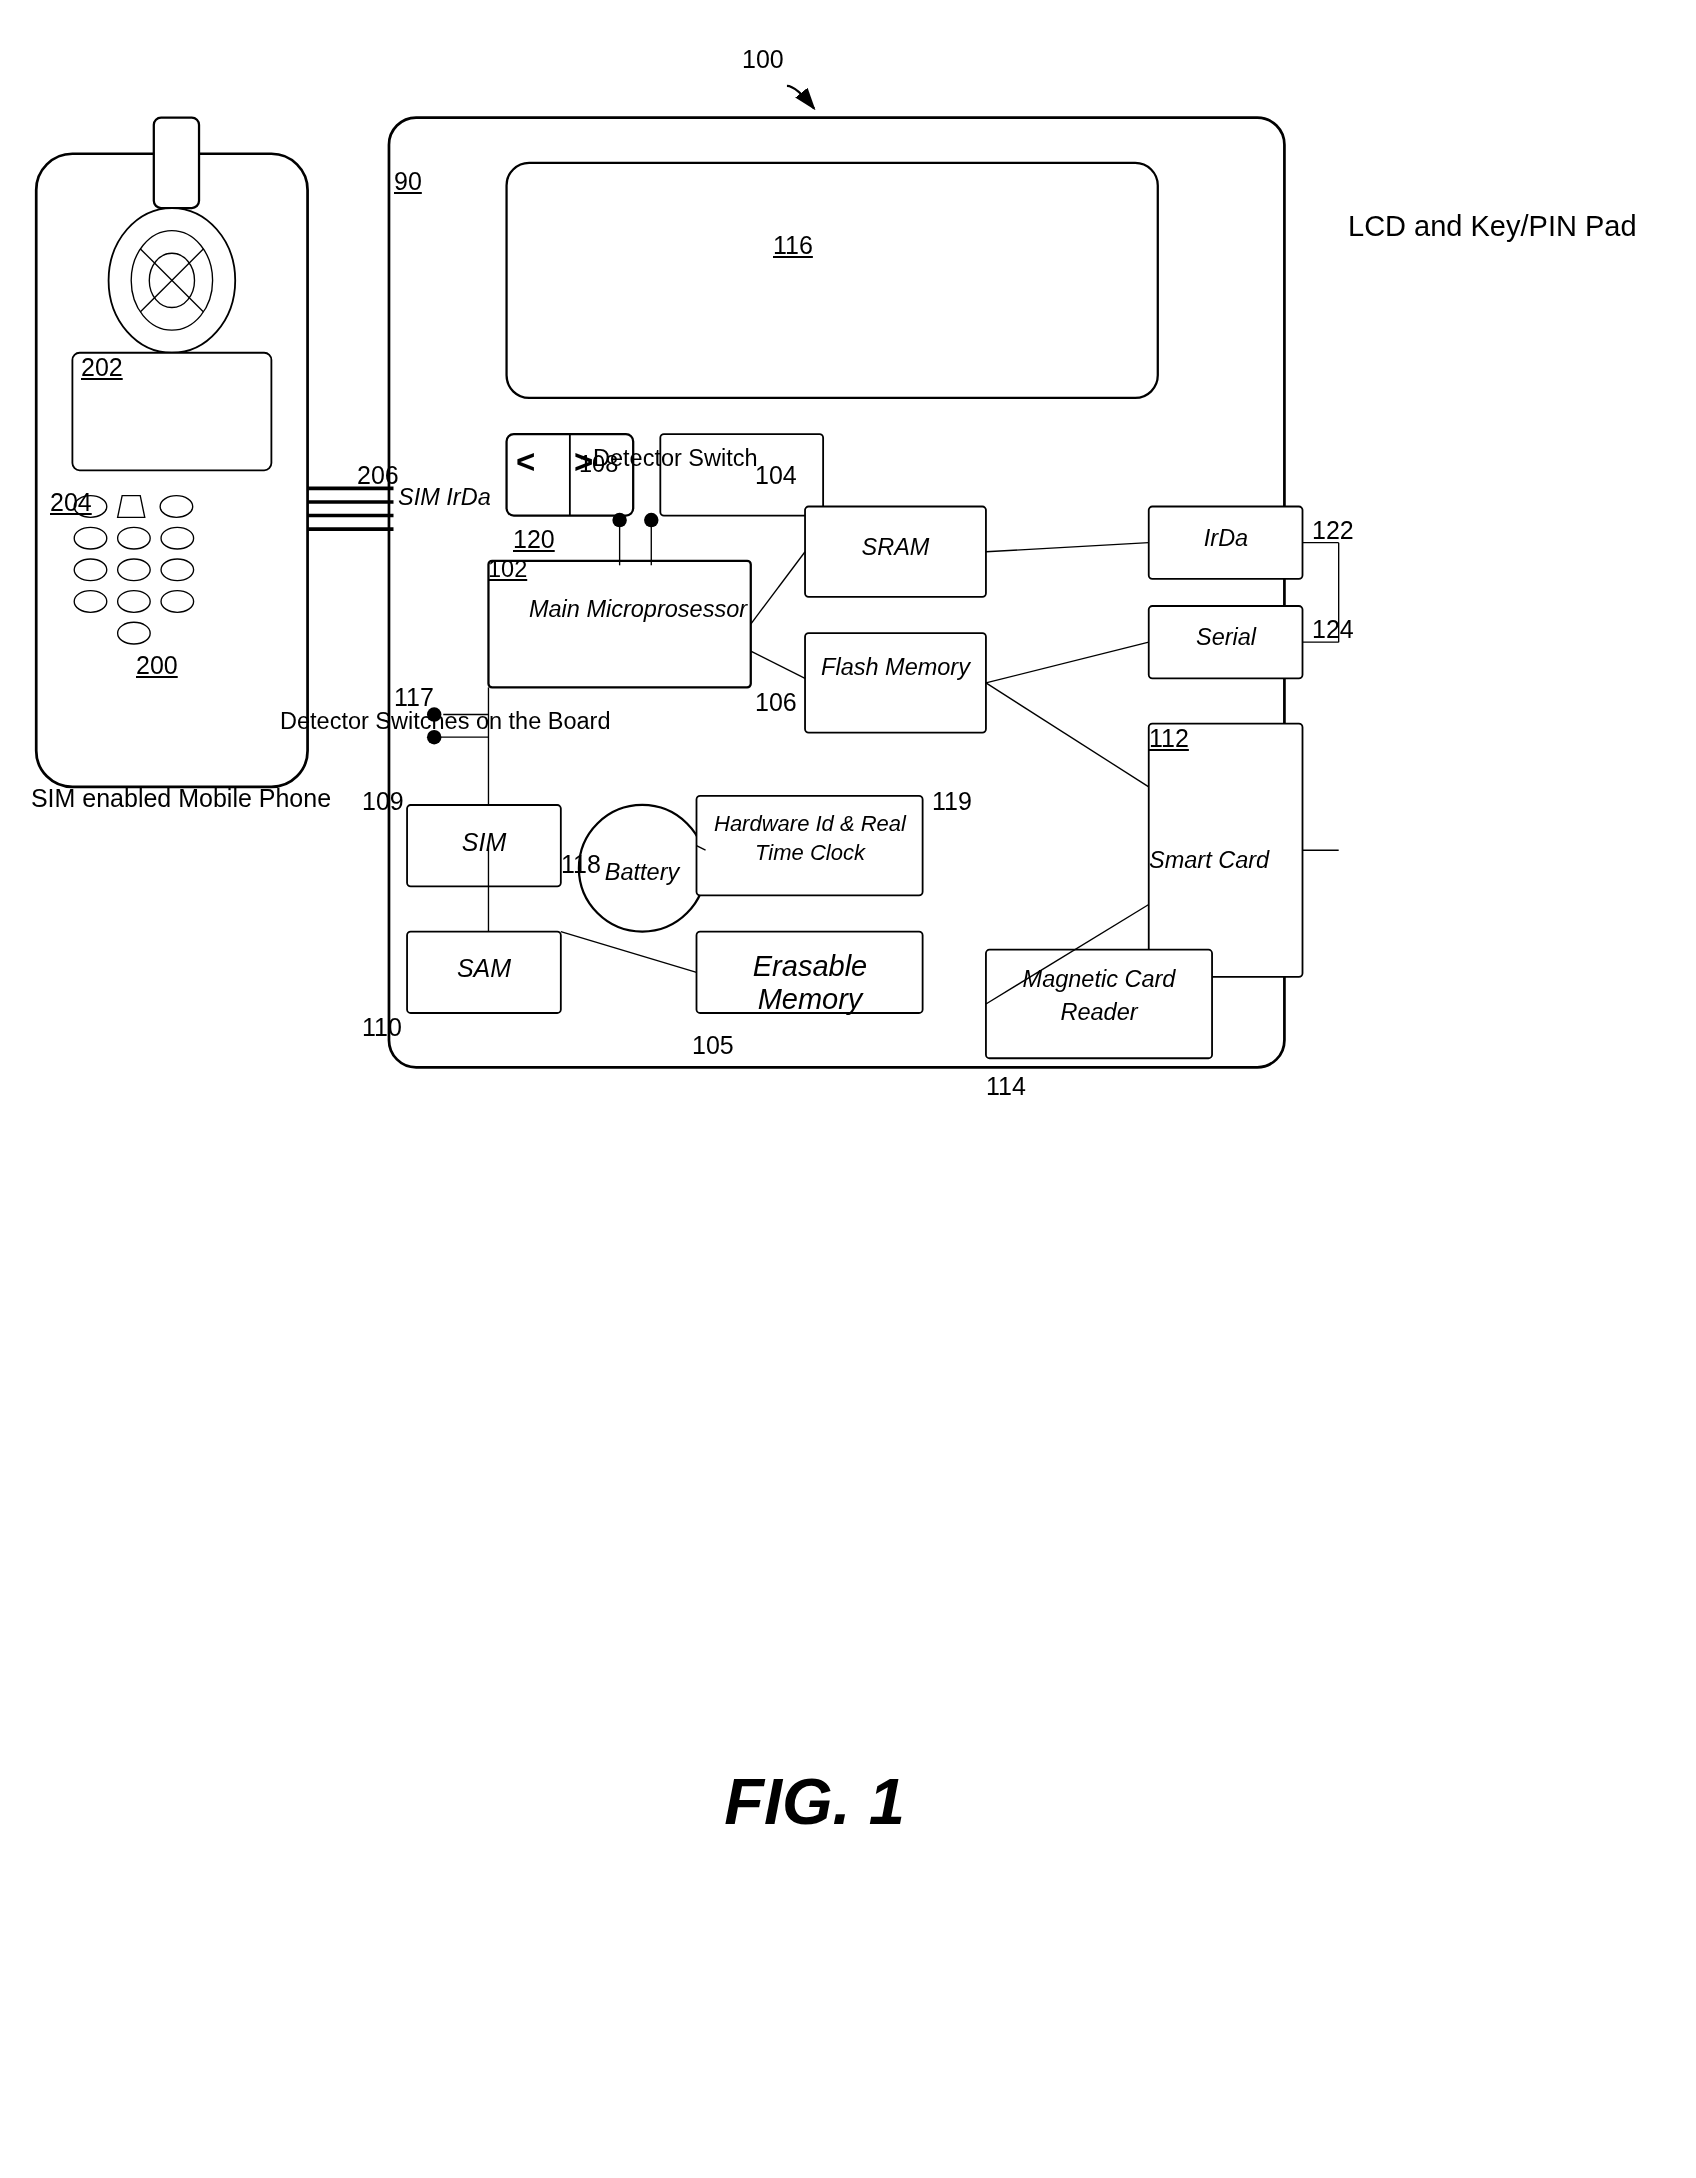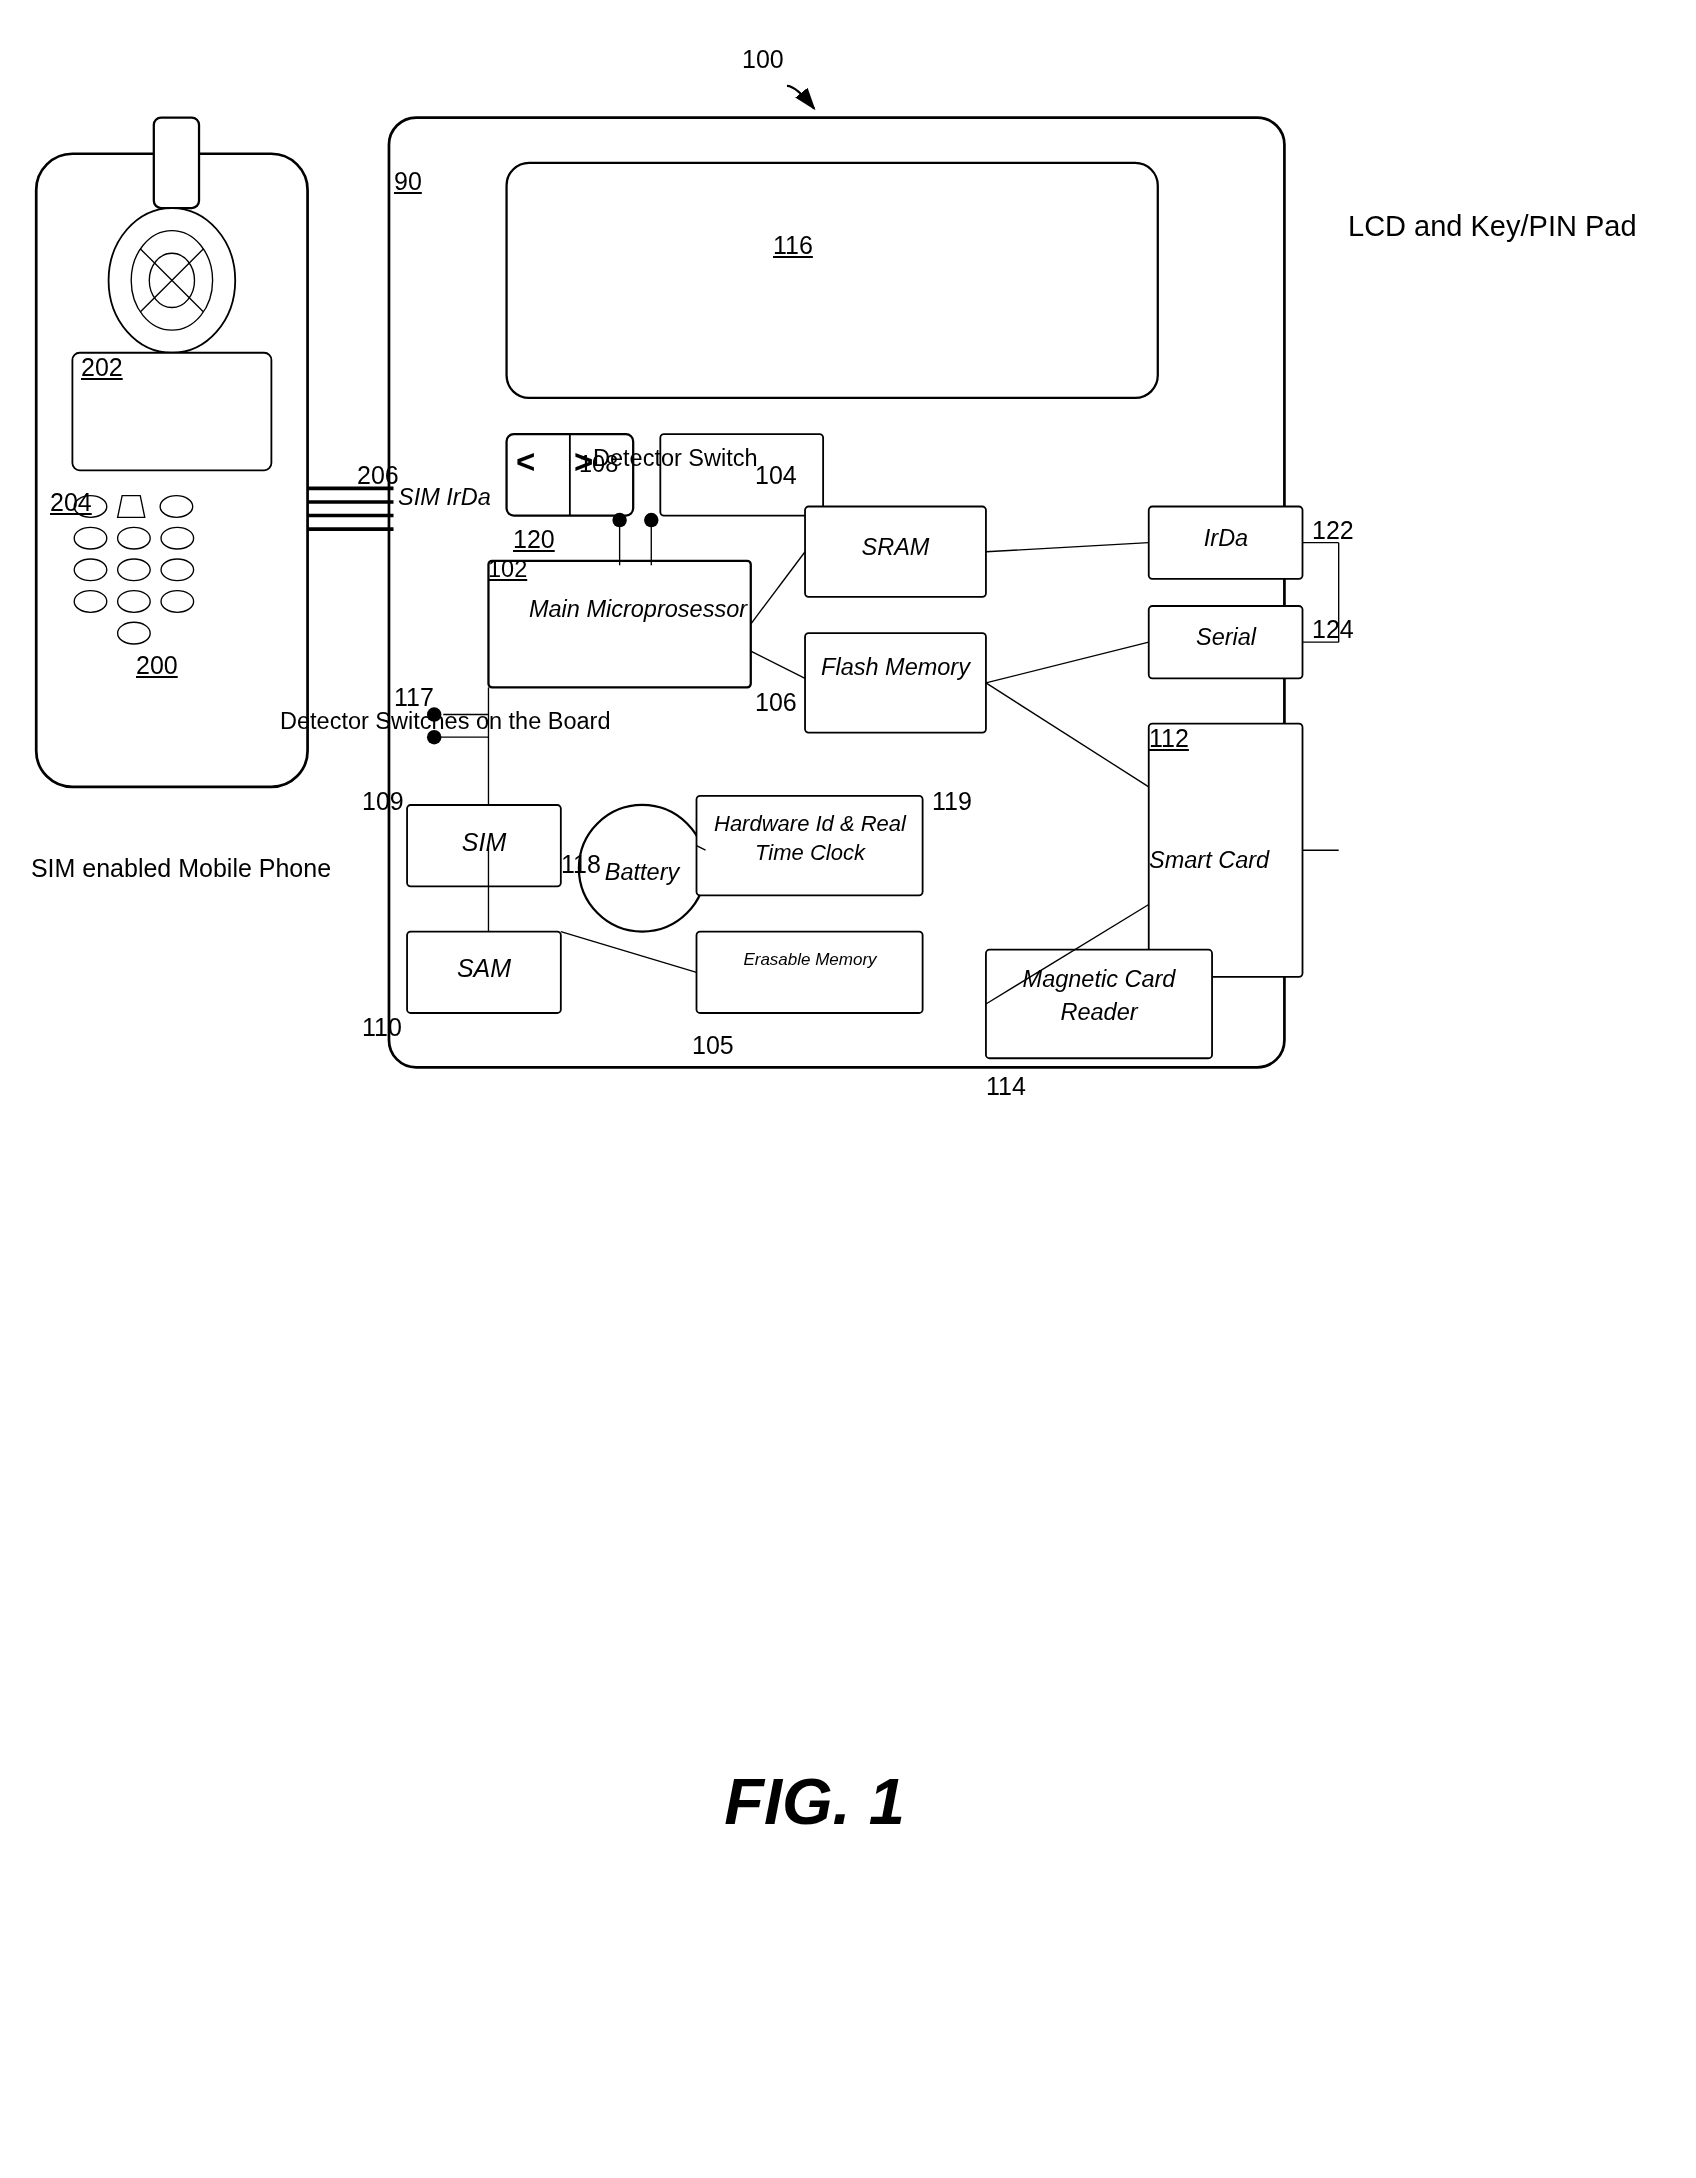--- a/index.html
+++ b/index.html
@@ -238,21 +238,21 @@
   <div style="position:absolute; left:407px; top:954px; width:154px; text-align:center; font-size:25px; font-style:italic;">SAM</div>
 
   <div class="ref-label" style="left:561px; top:850px;">118</div>
   <div style="position:absolute; left:597px; top:859px; width:90px; text-align:center; font-size:23.5px; font-style:italic;">Battery</div>
 
   <div class="ref-label" style="left:932px; top:787px;">119</div>
   <div style="position:absolute; left:697px; top:810px; width:226px; text-align:center; font-size:22px; font-style:italic; line-height:1.3;">Hardware Id &amp;
 Real Time Clock</div>
 
   <div class="ref-label" style="left:692px; top:1031px;">105</div>
-  <div style="position:absolute; left:697px; top:950px; width:226px; text-align:center; font-size:17px; font-style:italic;">Erasable Memory</div>
+  <div style="position:absolute; left:697px; top:950px; width:226px; text-align:center; font-size:29px; font-style:italic;">Erasable Memory</div>
 
   <div class="ref-label" style="left:1312px; top:516px;">122</div>
   <div style="position:absolute; left:1149px; top:525px; width:154px; text-align:center; font-size:23.5px; font-style:italic;">IrDa</div>
 
   <div class="ref-label" style="left:1312px; top:615px;">124</div>
   <div style="position:absolute; left:1149px; top:624px; width:154px; text-align:center; font-size:23.5px; font-style:italic;">Serial</div>
 
   <div class="ref-label underline" style="left:1149px; top:724px;">112</div>
   <div style="position:absolute; left:1149px; top:796px; width:154px; text-align:left; font-size:23.5px; font-style:italic; line-height:1.4;margin-top:48px;">Smart
 Card</div>
@@ -260,18 +260,18 @@
   <div class="ref-label" style="left:986px; top:1072px;">114</div>
   <div style="position:absolute; left:986px; top:963px; width:226px; text-align:center; font-size:23.5px; font-style:italic; line-height:1.4;">Magnetic Card
 Reader</div>
 
   <div class="ref-label underline" style="left:81px; top:353px;">202</div>
 
   <div class="ref-label underline" style="left:50px; top:488px;">204</div>
 
   <div class="ref-label underline" style="left:136px; top:651px;">200</div>
 
-  <div class="caption-text" style="left:0px; top:854px; width:362px;">SIM enabled Mobile Phone</div>
+  <div class="caption-text" style="left:0px; top:784px; width:362px;">SIM enabled Mobile Phone</div>
 
   <div class="fig-label" style="left:543px; top:1764px; width:543px;">FIG. 1</div>
 
 </div>
 
 
 </body></html>

